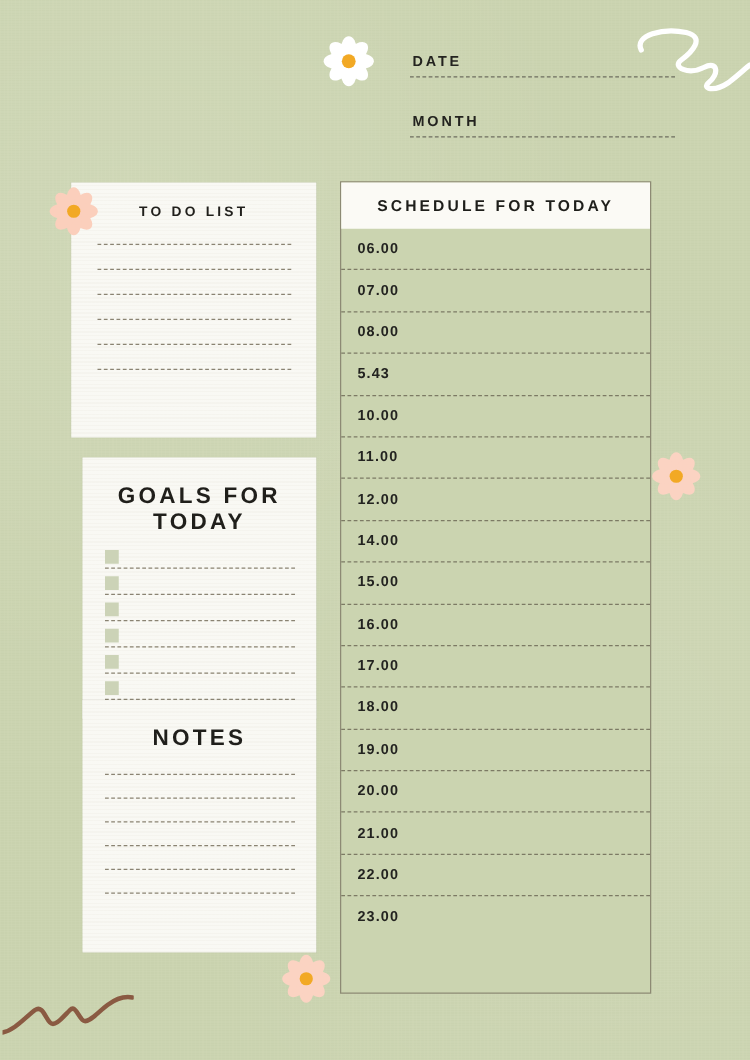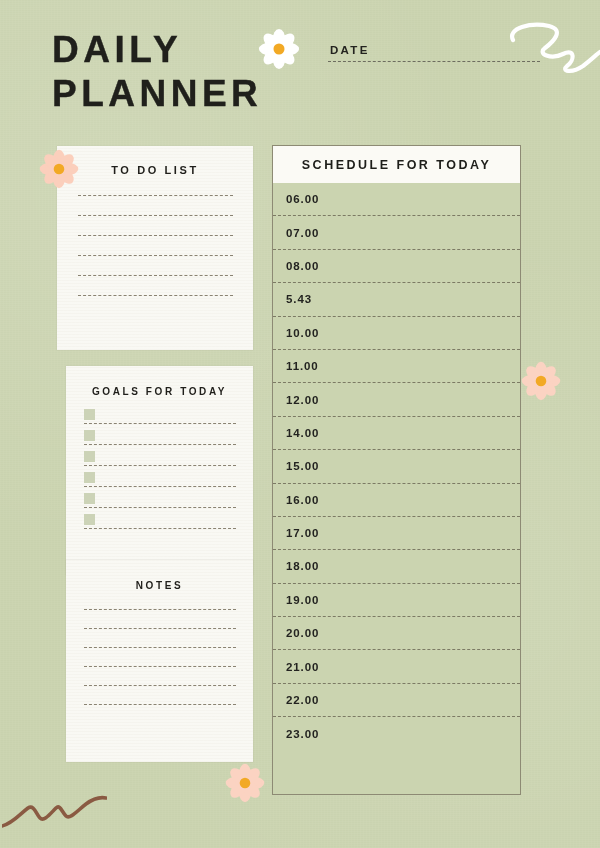--- a/index.html
+++ b/index.html
@@ -80,21 +80,21 @@
 
   .card-title {
     text-align: center;
     color: #201f1b;
     font-weight: 700;
     letter-spacing: 2.6px;
     font-size: 11px;
     padding-top: 18px;
   }
   .card-goals .card-title,
-  .card-notes .card-title { padding-top: 20px; font-size: 10px; }
+  .card-notes .card-title { padding-top: 20px; font-size: 18px; }
 
   .lines {
     margin: 0 auto;
     padding-top: 16px;
   }
   .line {
     border-bottom: 1.4px dashed #8a8372;
     margin-bottom: 19px;
   }
   .card-todo .lines  { width: 155px; padding-top: 19px; }
@@ -151,28 +151,30 @@
   .flower { position: absolute; }
   .flower svg { display: block; }
   .squiggle { position: absolute; }
 </style>
 </head>
 <body>
 
 <div class="page">
   <div class="grain"></div>
 
-  <div class="title">DAILY
-PLANNER</div>
 
   <div class="field field-date">
     <div class="field-label">DATE</div>
     <div class="field-rule"></div>
   </div>
 
+  <div class="field field-month">
+    <div class="field-label">MONTH</div>
+    <div class="field-rule"></div>
+  </div>
 
   <div class="card card-todo">
     <div class="card-title">TO DO LIST</div>
     <div class="lines" id="todo-lines">
         <div class="line"></div>
         <div class="line"></div>
         <div class="line"></div>
         <div class="line"></div>
         <div class="line"></div>
         <div class="line"></div>

